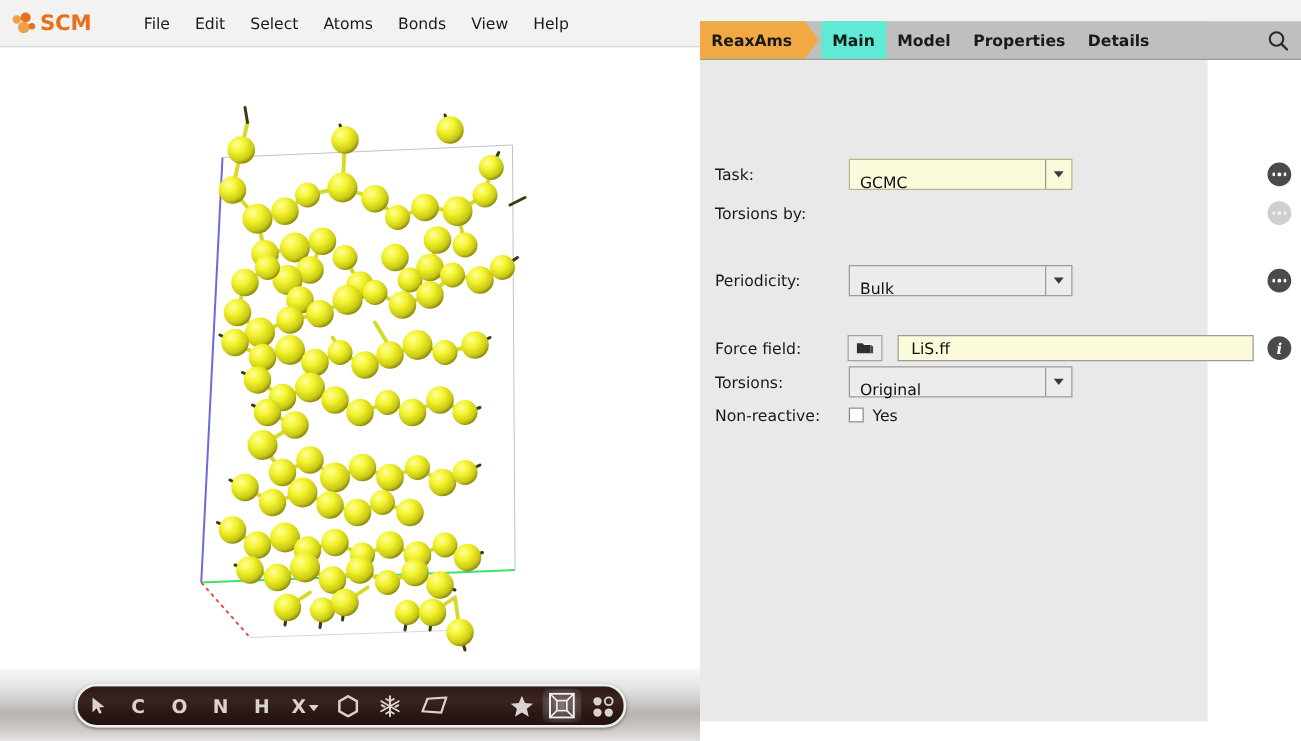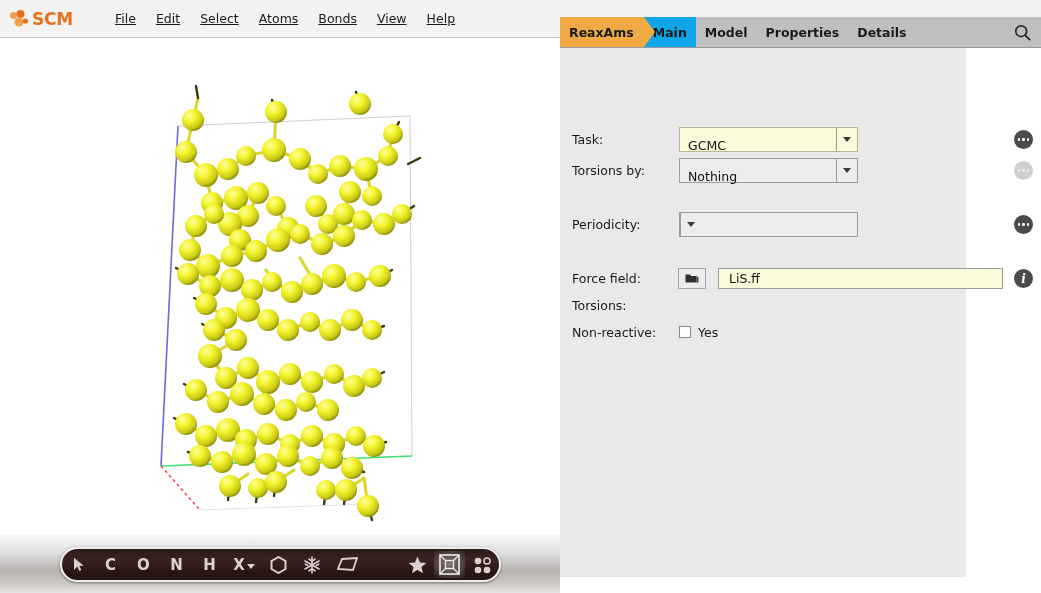--- a/index.html
+++ b/index.html
@@ -22,21 +22,21 @@
   .logo { display: flex; align-items: center; margin-left: 9px; margin-right: 32px; text-align: center; }
   .logo svg { display: block; }
   .logo-text {
     font-size: 17px; font-weight: bold; color: #e8701a;
     letter-spacing: -0.2px; margin-left: 1px;
   }
   .menu-item {
     font-size: 12.5px; color: #1a1a1a;
     padding: 2px 10px; cursor: default; white-space: nowrap;
   }
-  .menu-item .acc { text-decoration: underline; }
+  .menu-item .acc { }
 
   
   .canvas-wrap {
     position: absolute; left: 0; top: 38px;
     width: 560px; height: 497px;
     background: #ffffff; overflow: hidden;
   }
   .canvas-wrap svg { display: block; }
 
   
@@ -87,21 +87,21 @@
     width: 0; height: 0;
     border-top: 15.5px solid transparent;
     border-bottom: 15.5px solid transparent;
     border-left: 11px solid #f0a945;
   }
   .tab {
     display: flex; align-items: center; padding: 0 9px;
     font-size: 12.5px; font-weight: bold; color: #1a1a1a;
     cursor: default; white-space: nowrap;
   }
-  .tab.active { background: #0ea5e9; }
+  .tab.active { background: #5eead4; margin-left: 13px; }
   .search-btn {
     margin-left: auto; width: 38px;
     display: flex; align-items: center; justify-content: center;
     cursor: default;
   }
 
   .form { position: relative; padding: 0; }
   .row {
     position: absolute; left: 0; width: 481px; height: 26px;
     display: flex; align-items: center;
@@ -497,39 +497,32 @@
         </div>
         <div class="dots" style="left: 454px; margin-left: 0px; top: 4px;">
           <span></span>
           <span></span>
           <span></span>
         </div>
       </div>
 
       <div class="row" style="top:109px">
         <div class="lbl">Torsions by:</div>
-        <div class="ctrl">
-          <div class="combo">
-            <div class="val">Nothing</div>
-            <div class="arrow">
-                <i></i>
-              </div>
-          </div>
-        </div>
         <div class="dots disabled" style="left:454px; top:4px">
           <span></span>
           <span></span>
           <span></span>
         </div>
       </div>
 
       <div class="row" style="top:163px">
         <div class="lbl">Periodicity:</div>
         <div class="ctrl">
           <div class="combo">
+            <div class="val">Bulk</div>
             <div class="arrow">
                 <i></i>
               </div>
           </div>
         </div>
         <div class="dots" style="left:454px; top:4px">
           <span></span>
           <span></span>
           <span></span>
         </div>
@@ -548,20 +541,28 @@
         <div class="ctrl" style="left:158px; width:285px">
           <div class="txtfield" style="width:285px">
             <span>LiS.ff</span>
           </div>
         </div>
         <div class="infoicon" style="left:454px; top:4px">i</div>
       </div>
 
       <div class="row" style="top:244px">
         <div class="lbl">Torsions:</div>
+        <div class="ctrl">
+          <div class="combo">
+            <div class="val">Original</div>
+            <div class="arrow">
+                <i></i>
+              </div>
+          </div>
+        </div>
       </div>
 
       <div class="row" style="top:271px">
         <div class="lbl">Non-reactive:</div>
         <div class="ctrl" style="left:119px; display:flex; align-items:center">
           <span class="cb"></span>
           <span class="cb-label">Yes</span>
         </div>
       </div>
 

